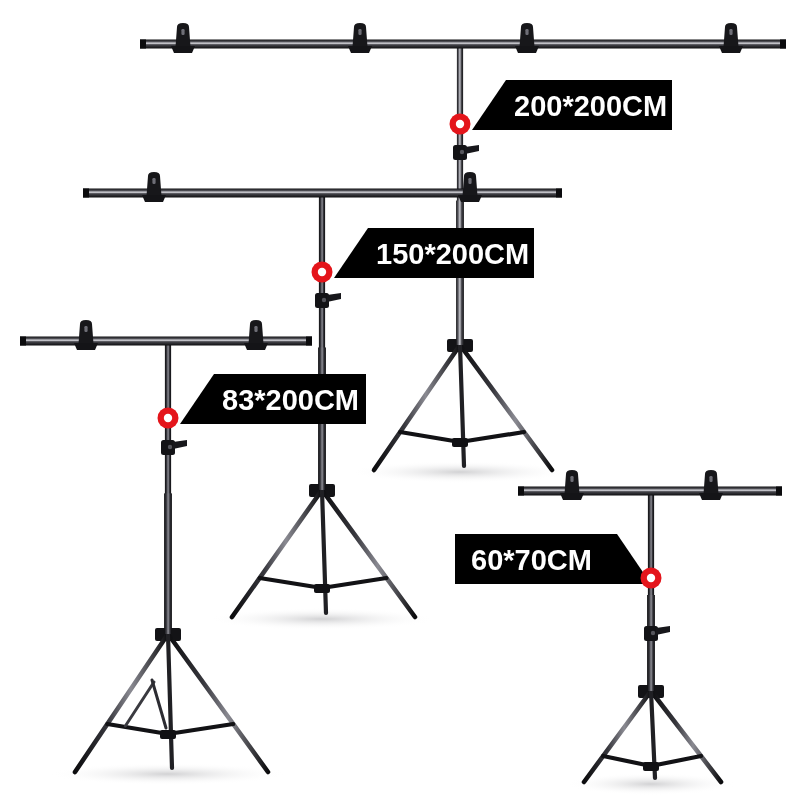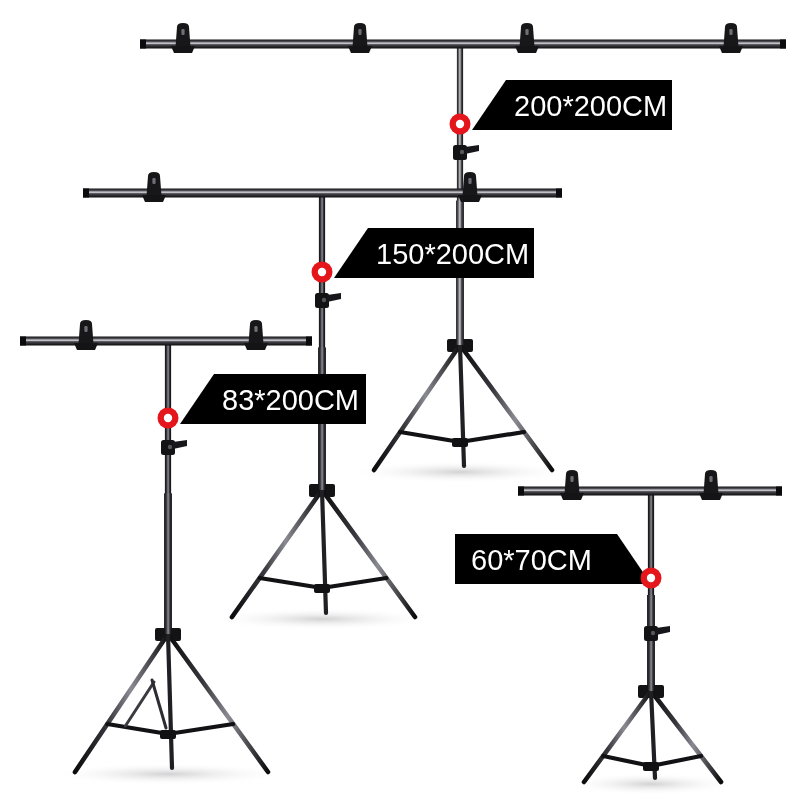--- a/index.html
+++ b/index.html
@@ -12,20 +12,21 @@
     height: 800px;
     font-family: "Liberation Sans", sans-serif;
     overflow: hidden;
     position: relative;
   }
   #stage {
     position: relative;
     width: 756px;
     height: 800px;
     background: #ffffff;
+    font-weight: bold;
   }
   #scene {
     position: absolute;
     top: 0;
     left: 0;
     width: 800px;
     height: 800px;
     display: block;
   }
   .label-text {

